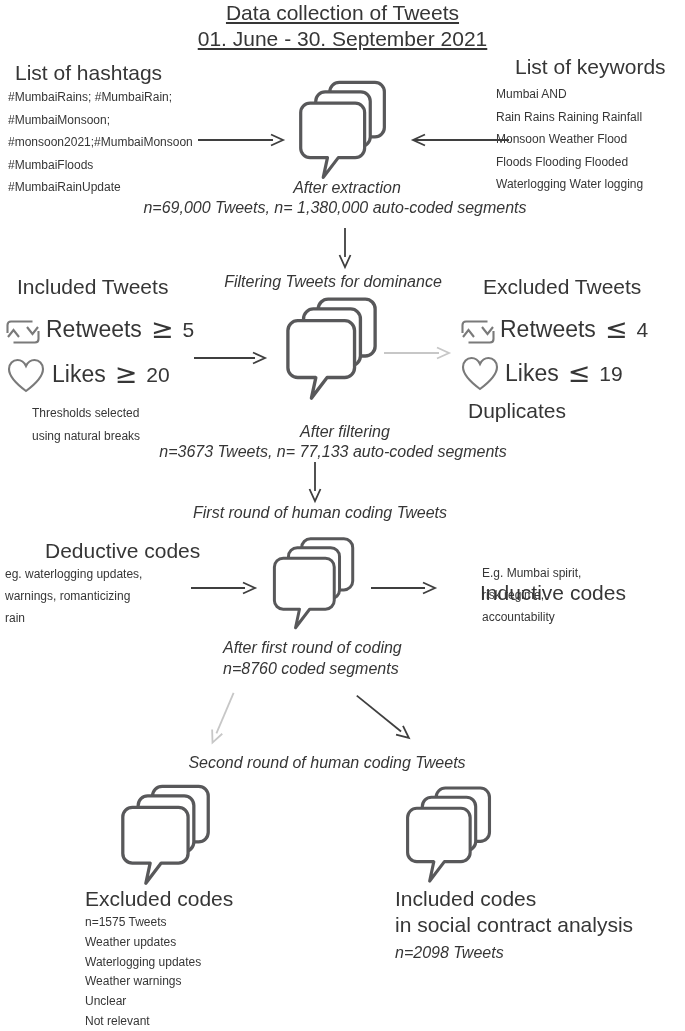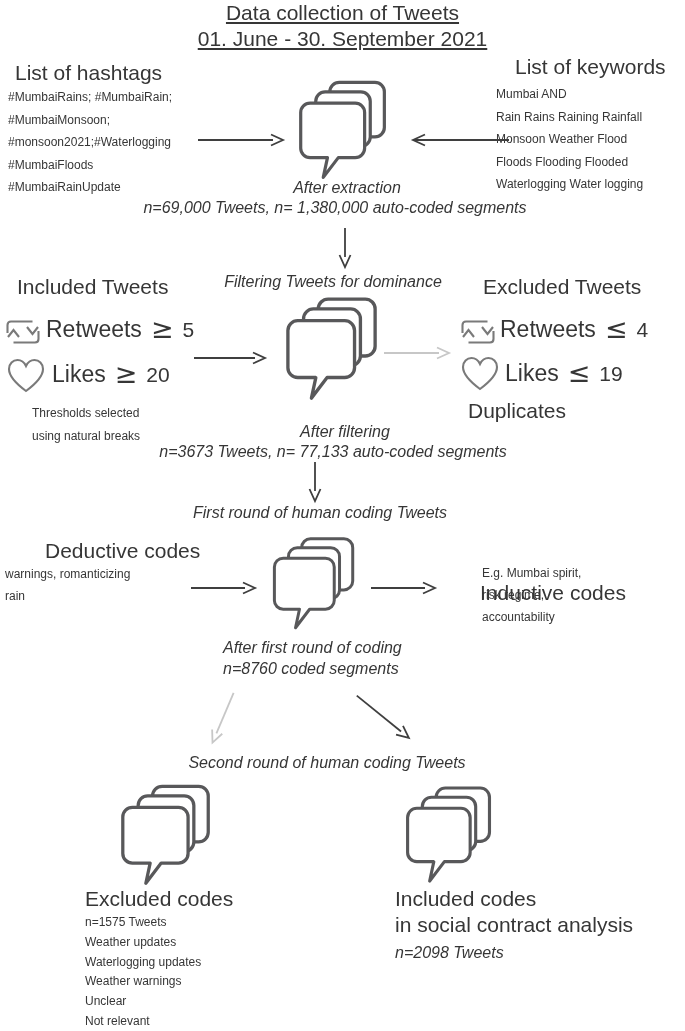--- a/index.html
+++ b/index.html
@@ -35,21 +35,21 @@
 
   <div class="abs title" style="left:0;top:3;width:685px;">
     <div>Data collection of Tweets</div>
     <div>01. June - 30. September 2021</div>
   </div>
 
   <div class="abs heading" style="left:15px;top:60px;">List of hashtags</div>
   <div class="abs body" style="left:8px;top:86px;width:250px;">
     <div>#MumbaiRains; #MumbaiRain;</div>
     <div>#MumbaiMonsoon;</div>
-    <div>#monsoon2021;#Waterlogging</div>
+    <div>#monsoon2021;#MumbaiMonsoon</div>
     <div>#MumbaiFloods</div>
     <div>#MumbaiRainUpdate</div>
   </div>
 
   <div class="abs heading" style="left:496px;top:54px;margin-left:19px;">List of keywords</div>
   <div class="abs body" style="left:496px;top:83px;width:190px;">
     <div>Mumbai AND</div>
     <div>Rain Rains Raining Rainfall</div>
     <div>Monsoon Weather Flood</div>
     <div>Floods Flooding Flooded</div>
@@ -148,20 +148,21 @@
   </svg>
   <svg class="arr" style="left:308px;top:461px;" width="14" height="42">
     <line x1="7" y1="1" x2="7" y2="30"></line>
       <path d="M1.5 28 L7 40 L12.5 28"></path>
   </svg>
 
   <div class="abs cap center" style="left:170px;top:503px;width:300px;">First round of human coding Tweets</div>
 
   <div class="abs heading" style="left:37px;top:538px;margin-left:8px;">Deductive codes</div>
   <div class="abs body" style="left:5px;top:563px;width:200px;line-height:22px;">
+    <div>eg. waterlogging updates,</div>
     <div>warnings, romanticizing</div>
     <div>rain</div>
   </div>
 
   <div class="abs heading" style="left:480px;top:536px;margin-top:44px;">Inductive codes</div>
   <div class="abs body" style="left:482px;top:562px;width:200px;line-height:22px;">
     <div>E.g. Mumbai spirit,</div>
     <div>risk regime,</div>
     <div>accountability</div>
   </div>

